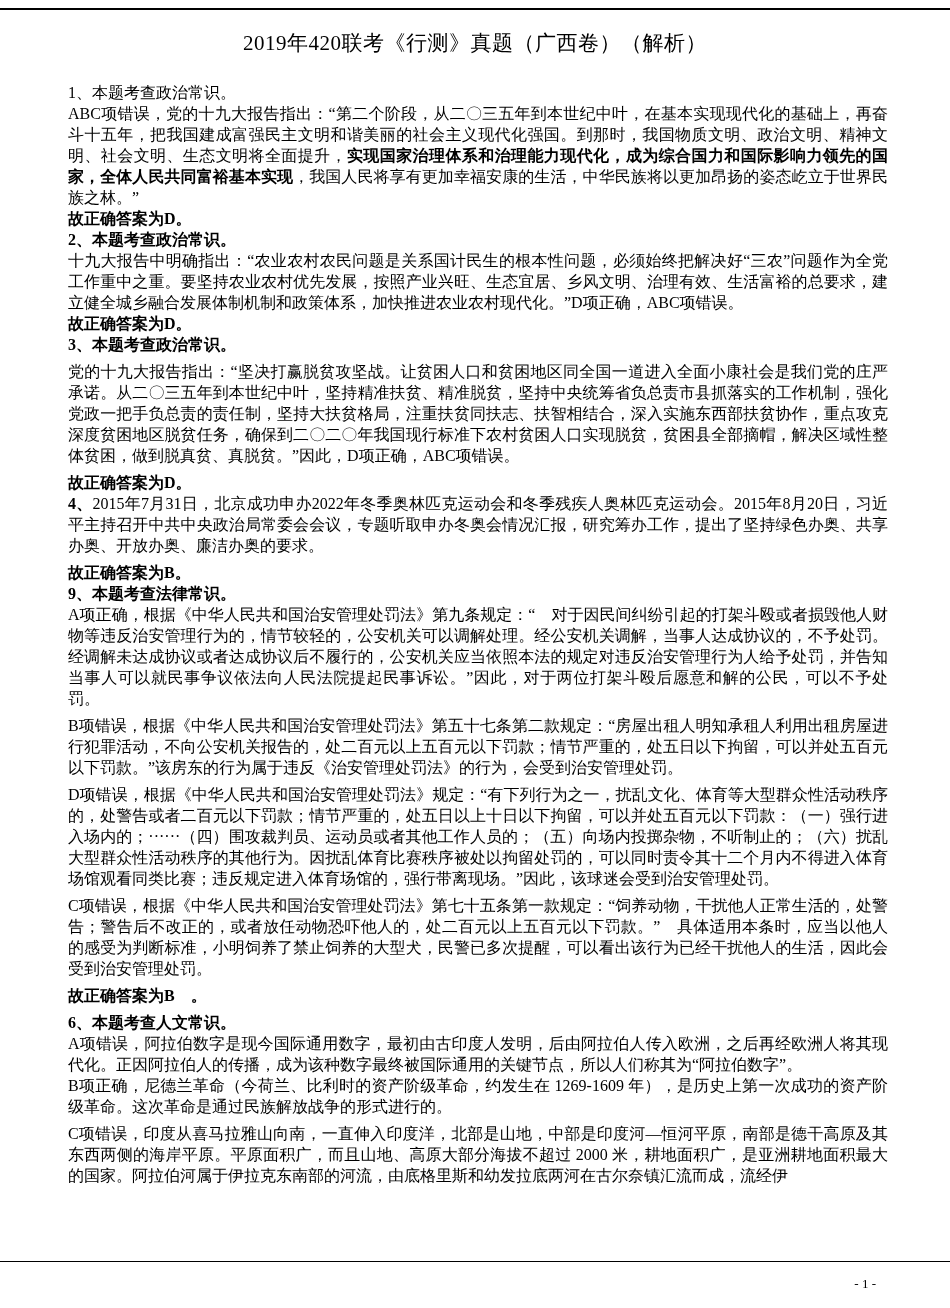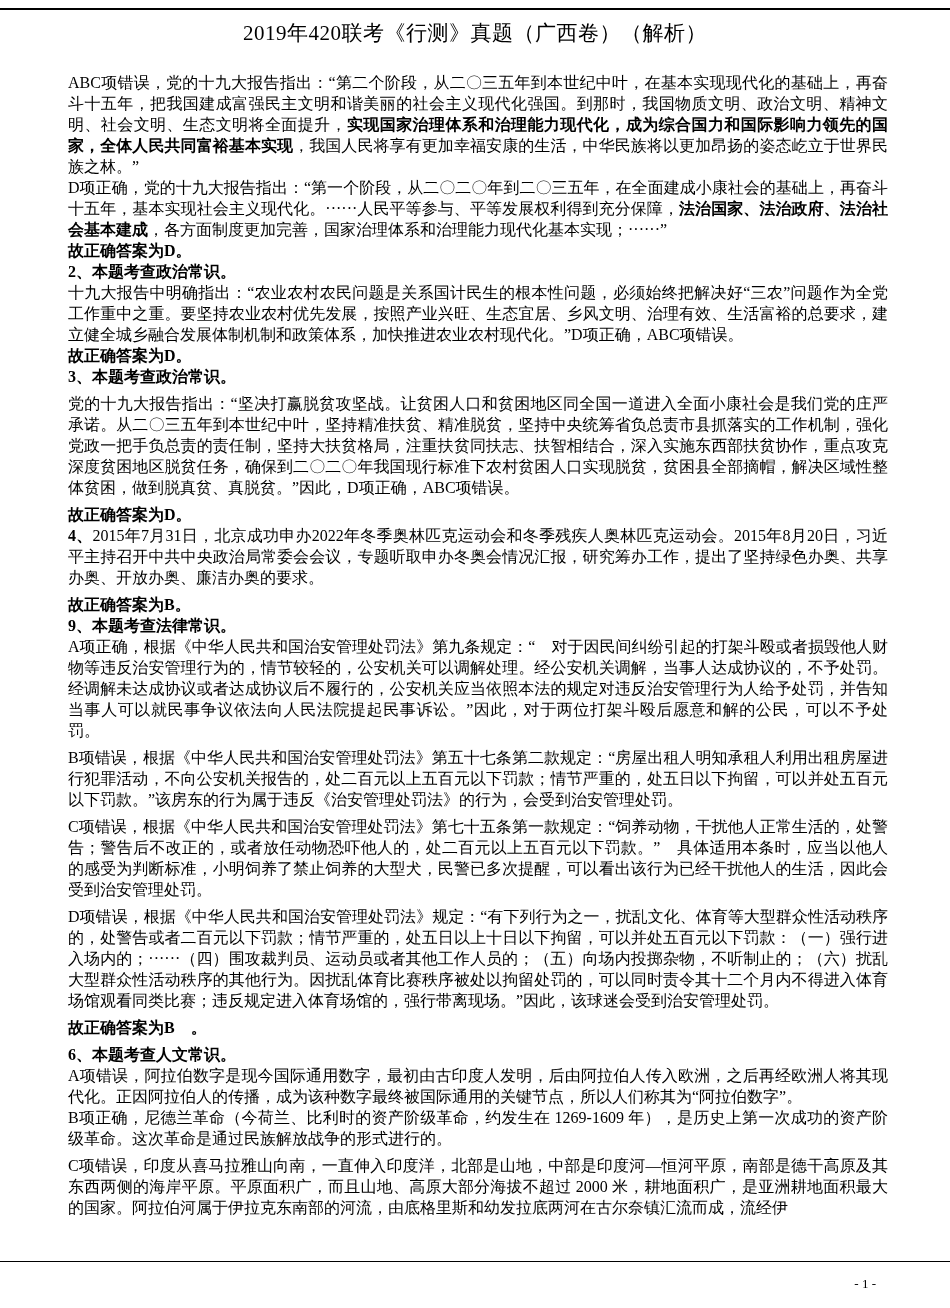--- a/index.html
+++ b/index.html
@@ -12,21 +12,21 @@
     font-family: "Liberation Serif", "DejaVu Serif", serif;
     color: #000;
   }
   .top-rule {
     position: absolute;
     top: 8px; left: 0; width: 100%; height: 0;
     border-top: 2px solid #000;
   }
   .title {
     margin: 0;
-    padding-top: 18px;
+    padding-top: 28px;
     text-align: center;
     font-size: 21px;
     font-weight: normal;
     line-height: 30px;
     letter-spacing: 0.5px;
   }
   .content {
     margin: 24px 62px 0 68px;
   }
   .para {
@@ -51,36 +51,36 @@
     line-height: 16px;
   }
 </style>
 </head>
 <body>
 
 <div class="page">
   <div class="top-rule"></div>
   <h1 class="title">2019年420联考《行测》真题（广西卷）（解析）</h1>
   <div class="content" id="doc-content">
+      <p class="para"><span>1、本题考查政治常识。</span></p>
       <p class="para"><span>ABC项错误，党的十九大报告指出：“第二个阶段，从二〇三五年到本世纪中叶，在基本实现现代化的基础上，再奋斗十五年，把我国建成富强民主文明和谐美丽的社会主义现代化强国。到那时，我国物质文明、政治文明、精神文明、社会文明、生态文明将全面提升，</span><span class="b">实现国家治理体系和治理能力现代化，成为综合国力和国际影响力领先的国家，全体人民共同富裕基本实现</span><span>，我国人民将享有更加幸福安康的生活，中华民族将以更加昂扬的姿态屹立于世界民族之林。”</span></p>
-      <p class="para"><span>D项正确，党的十九大报告指出：“第一个阶段，从二〇二〇年到二〇三五年，在全面建成小康社会的基础上，再奋斗十五年，基本实现社会主义现代化。······人民平等参与、平等发展权利得到充分保障，</span><span class="b">法治国家、法治政府、法治社会基本建成</span><span>，各方面制度更加完善，国家治理体系和治理能力现代化基本实现；······”</span></p>
       <p class="para"><span class="b">故正确答案为D。</span></p>
       <p class="para"><span class="b">2、本题考查政治常识。</span></p>
       <p class="para"><span>十九大报告中明确指出：“农业农村农民问题是关系国计民生的根本性问题，必须始终把解决好“三农”问题作为全党工作重中之重。要坚持农业农村优先发展，按照产业兴旺、生态宜居、乡风文明、治理有效、生活富裕的总要求，建立健全城乡融合发展体制机制和政策体系，加快推进农业农村现代化。”D项正确，ABC项错误。</span></p>
       <p class="para"><span class="b">故正确答案为D。</span></p>
       <p class="para"><span class="b">3、本题考查政治常识。</span></p>
       <p class="para sp"><span>党的十九大报告指出：“坚决打赢脱贫攻坚战。让贫困人口和贫困地区同全国一道进入全面小康社会是我们党的庄严承诺。从二〇三五年到本世纪中叶，坚持精准扶贫、精准脱贫，坚持中央统筹省负总责市县抓落实的工作机制，强化党政一把手负总责的责任制，坚持大扶贫格局，注重扶贫同扶志、扶智相结合，深入实施东西部扶贫协作，重点攻克深度贫困地区脱贫任务，确保到二〇二〇年我国现行标准下农村贫困人口实现脱贫，贫困县全部摘帽，解决区域性整体贫困，做到脱真贫、真脱贫。”因此，D项正确，ABC项错误。</span></p>
       <p class="para sp"><span class="b">故正确答案为D。</span></p>
       <p class="para"><span class="b">4、</span><span>2015年7月31日，北京成功申办2022年冬季奥林匹克运动会和冬季残疾人奥林匹克运动会。2015年8月20日，习近平主持召开中共中央政治局常委会会议，专题听取申办冬奥会情况汇报，研究筹办工作，提出了坚持绿色办奥、共享办奥、开放办奥、廉洁办奥的要求。</span></p>
       <p class="para sp"><span class="b">故正确答案为B。</span></p>
       <p class="para"><span class="b">9、本题考查法律常识。</span></p>
       <p class="para"><span>A项正确，根据《中华人民共和国治安管理处罚法》第九条规定：“　对于因民间纠纷引起的打架斗殴或者损毁他人财物等违反治安管理行为的，情节较轻的，公安机关可以调解处理。经公安机关调解，当事人达成协议的，不予处罚。经调解未达成协议或者达成协议后不履行的，公安机关应当依照本法的规定对违反治安管理行为人给予处罚，并告知当事人可以就民事争议依法向人民法院提起民事诉讼。”因此，对于两位打架斗殴后愿意和解的公民，可以不予处罚。</span></p>
       <p class="para sp"><span>B项错误，根据《中华人民共和国治安管理处罚法》第五十七条第二款规定：“房屋出租人明知承租人利用出租房屋进行犯罪活动，不向公安机关报告的，处二百元以上五百元以下罚款；情节严重的，处五日以下拘留，可以并处五百元以下罚款。”该房东的行为属于违反《治安管理处罚法》的行为，会受到治安管理处罚。</span></p>
+      <p class="para sp"><span>D项错误，根据《中华人民共和国治安管理处罚法》规定：“有下列行为之一，扰乱文化、体育等大型群众性活动秩序的，处警告或者二百元以下罚款；情节严重的，处五日以上十日以下拘留，可以并处五百元以下罚款：（一）强行进入场内的；······（四）围攻裁判员、运动员或者其他工作人员的；（五）向场内投掷杂物，不听制止的；（六）扰乱大型群众性活动秩序的其他行为。因扰乱体育比赛秩序被处以拘留处罚的，可以同时责令其十二个月内不得进入体育场馆观看同类比赛；违反规定进入体育场馆的，强行带离现场。”因此，该球迷会受到治安管理处罚。</span></p>
       <p class="para sp"><span>C项错误，根据《中华人民共和国治安管理处罚法》第七十五条第一款规定：“饲养动物，干扰他人正常生活的，处警告；警告后不改正的，或者放任动物恐吓他人的，处二百元以上五百元以下罚款。”　具体适用本条时，应当以他人的感受为判断标准，小明饲养了禁止饲养的大型犬，民警已多次提醒，可以看出该行为已经干扰他人的生活，因此会受到治安管理处罚。</span></p>
-      <p class="para sp"><span>D项错误，根据《中华人民共和国治安管理处罚法》规定：“有下列行为之一，扰乱文化、体育等大型群众性活动秩序的，处警告或者二百元以下罚款；情节严重的，处五日以上十日以下拘留，可以并处五百元以下罚款：（一）强行进入场内的；······（四）围攻裁判员、运动员或者其他工作人员的；（五）向场内投掷杂物，不听制止的；（六）扰乱大型群众性活动秩序的其他行为。因扰乱体育比赛秩序被处以拘留处罚的，可以同时责令其十二个月内不得进入体育场馆观看同类比赛；违反规定进入体育场馆的，强行带离现场。”因此，该球迷会受到治安管理处罚。</span></p>
       <p class="para sp"><span class="b">故正确答案为B　。</span></p>
       <p class="para sp"><span class="b">6、本题考查人文常识。</span></p>
       <p class="para"><span>A项错误，阿拉伯数字是现今国际通用数字，最初由古印度人发明，后由阿拉伯人传入欧洲，之后再经欧洲人将其现代化。正因阿拉伯人的传播，成为该种数字最终被国际通用的关键节点，所以人们称其为“阿拉伯数字”。</span></p>
       <p class="para"><span>B项正确，尼德兰革命（今荷兰、比利时的资产阶级革命，约发生在 1269-1609 年），是历史上第一次成功的资产阶级革命。这次革命是通过民族解放战争的形式进行的。</span></p>
       <p class="para sp"><span>C项错误，印度从喜马拉雅山向南，一直伸入印度洋，北部是山地，中部是印度河—恒河平原，南部是德干高原及其东西两侧的海岸平原。平原面积广，而且山地、高原大部分海拔不超过 2000 米，耕地面积广，是亚洲耕地面积最大的国家。阿拉伯河属于伊拉克东南部的河流，由底格里斯和幼发拉底两河在古尔奈镇汇流而成，流经伊</span></p>
     </div>
   <div class="bottom-rule"></div>
   <div class="page-number">- 1 -</div>
 </div>
 

